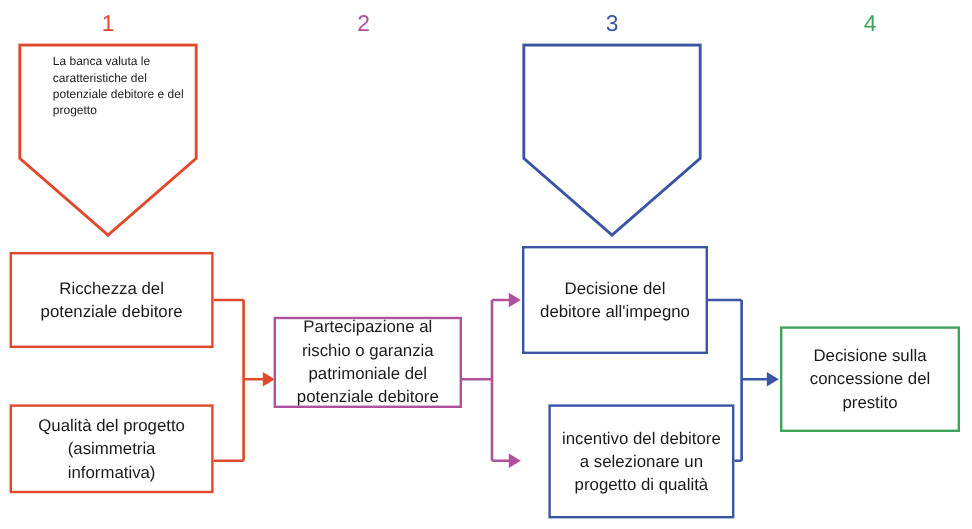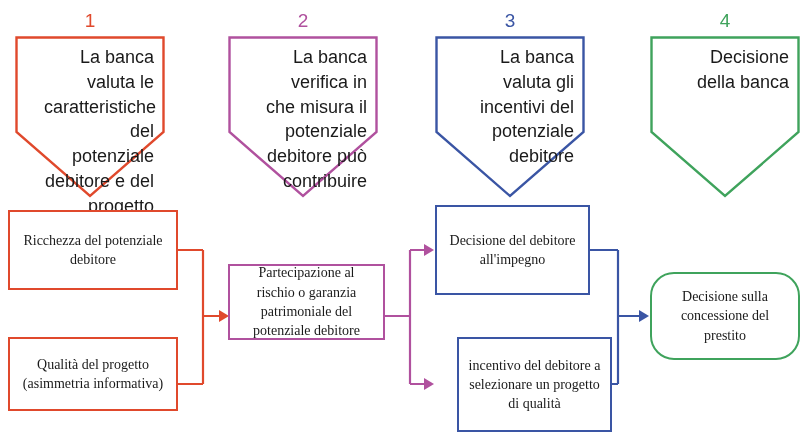--- a/index.html
+++ b/index.html
@@ -15,33 +15,33 @@
   .stroke-blue{stroke:var(--blue);} .fill-blue{fill:var(--blue);}
   .stroke-green{stroke:var(--green);}
 
   .step{position:absolute;top:8px;width:150px;}
   .num{height:26px;text-align:center;font-size:19px;line-height:26px;}
   .t-red{color:var(--red);} .t-purple{color:var(--purple);} .t-blue{color:var(--blue);} .t-green{color:var(--green);}
   .shape-wrap{position:relative;width:150px;height:162px;margin-top:2px;}
   .shape-wrap svg{position:absolute;left:0;top:0;}
   .banner-poly{fill:#ffffff;stroke-width:2.4px;}
   .banner-text{
-    position:absolute;left:29px;right:11px;top:9px;text-align:right;
-    font-size:18px;line-height:1.38;
+    position:absolute;left:29px;right:11px;top:9px;text-align:left;
+    font-size:10px;line-height:1.38;
   }
 
   .fbox{
     position:absolute;background:#ffffff;border:2.2px solid #000;
     display:flex;align-items:center;justify-content:center;text-align:center;
-    font-size:14px;line-height:1.38;padding:4px 8px;box-sizing:border-box;font-family:Liberation Serif, serif;
+    font-size:14px;line-height:1.38;padding:4px 8px;box-sizing:border-box;
   }
   .b-red{border-color:var(--red);}
   .b-purple{border-color:var(--purple);}
   .b-blue{border-color:var(--blue);}
-  .b-green{border-color:var(--green);border-radius:24px;}
+  .b-green{border-color:var(--green);}
 </style>
 </head>
 <body>
 
 <div class="canvas" style="--red: #e0492c; --purple: #b0519e; --blue: #3a55a4; --green: #3fa35c;">
 
   <svg class="connectors" viewBox="0 0 810 441">
     <g>
       <path class="stroke-red" d="M178,250 H203 M178,384 H203 M203,250 V384 M203,316 H220"></path>
       <polygon class="fill-red" points="219,310 229,316 219,322"></polygon>
@@ -62,46 +62,33 @@
     <div class="shape-wrap">
       <svg width="150" height="162" viewBox="0 0 150 162">
         <polygon class="banner-poly stroke-red" points="1.5,1.5 148.5,1.5 148.5,96 75,160 1.5,96"></polygon>
       </svg>
       <div class="banner-text">La banca valuta le caratteristiche del potenziale debitore e del progetto</div>
     </div>
   </div>
 
   <div class="step" style="left:228px">
     <div class="num t-purple">2</div>
-    <div class="shape-wrap">
-      <svg width="150" height="162" viewBox="0 0 150 162">
-        <polygon class="banner-poly stroke-purple" points="1.5,1.5 148.5,1.5 148.5,96 75,160 1.5,96"></polygon>
-      </svg>
-      <div class="banner-text">La banca verifica in che misura il potenziale debitore può contribuire</div>
-    </div>
   </div>
 
   <div class="step" style="left:435px">
     <div class="num t-blue">3</div>
     <div class="shape-wrap">
       <svg width="150" height="162" viewBox="0 0 150 162">
         <polygon class="banner-poly stroke-blue" points="1.5,1.5 148.5,1.5 148.5,96 75,160 1.5,96"></polygon>
       </svg>
-      <div class="banner-text">La banca valuta gli incentivi del potenziale debitore</div>
     </div>
   </div>
 
   <div class="step" style="left:650px">
     <div class="num t-green">4</div>
-    <div class="shape-wrap">
-      <svg width="150" height="162" viewBox="0 0 150 162">
-        <polygon class="banner-poly stroke-green" points="1.5,1.5 148.5,1.5 148.5,96 75,160 1.5,96"></polygon>
-      </svg>
-      <div class="banner-text">Decisione della banca</div>
-    </div>
   </div>
 
   <div class="fbox b-red" style="left:8px;top:210px;width:170px;height:80px">Ricchezza del potenziale debitore</div>
 
   <div class="fbox b-red" style="left:8px;top:337px;width:170px;height:74px">Qualità del progetto (asimmetria informativa)</div>
 
   <div class="fbox b-purple" style="left:228px;top:264px;width:157px;height:76px">Partecipazione al rischio o garanzia patrimoniale del potenziale debitore</div>
 
   <div class="fbox b-blue" style="left:435px;top:205px;width:155px;height:90px">Decisione del debitore all'impegno</div>
 

